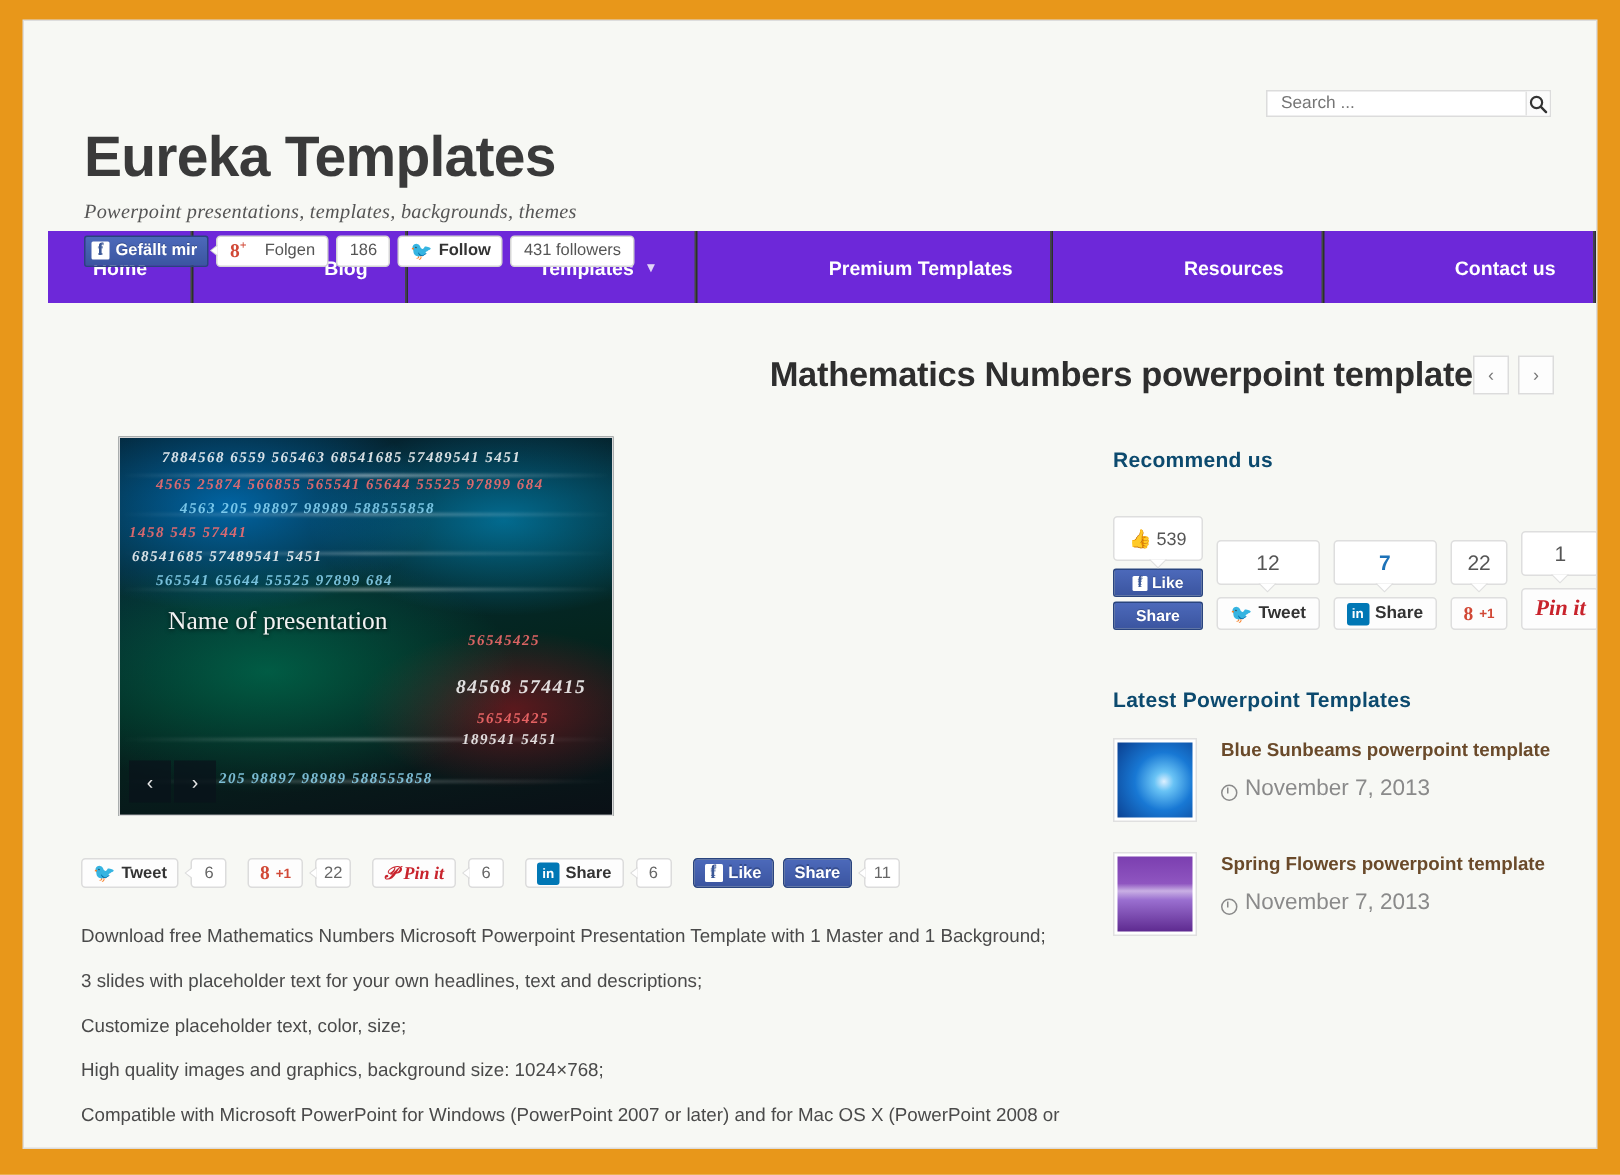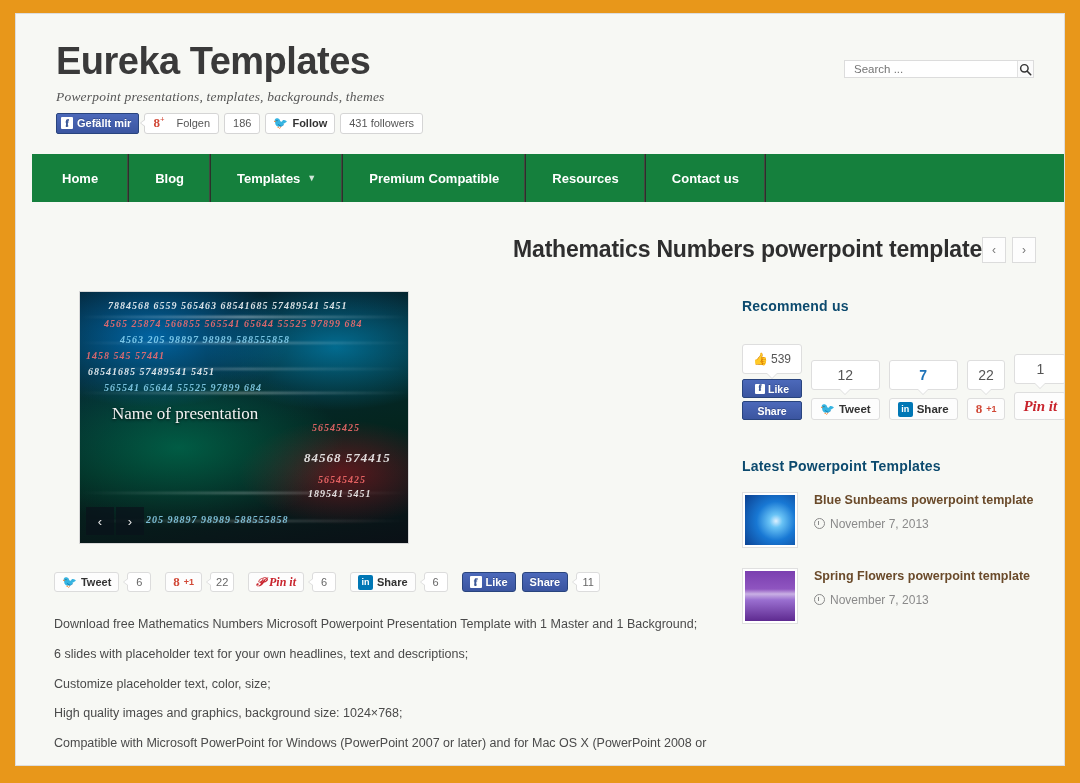--- a/index.html
+++ b/index.html
@@ -37,20 +37,21 @@
     position: relative;
     padding: 28px 0 18px 24px;
     height: 140px;
   }
   .site-title {
     font-size: 38px;
     font-weight: bold;
     color: #3a3a3a;
     letter-spacing: -0.5px;
     line-height: 1.05;
+    margin-top: 44px;
   }
   .site-tagline {
     font-family: "Liberation Serif", serif;
     font-style: italic;
     font-size: 13.5px;
     color: #555;
     margin-top: 7px;
     letter-spacing: 0.2px;
   }
 
@@ -154,24 +155,25 @@
     border-left: 1px solid #e2e2e2;
     background: #fbfbfb;
     cursor: pointer;
     color: #333;
     display: flex; align-items: center; justify-content: center;
   }
 
   
   .main-nav {
     display: flex;
-    background: #15803d;
+    background: #6d28d9;
     height: 48px;
     margin-left: 0;
     width: 1032px;
+    justify-content: space-between;
   }
   .nav-item {
     display: flex; align-items: center; gap: 7px;
     padding: 0 26px;
     color: #fff;
     font-size: 13px;
     font-weight: bold;
     border-right: 1px solid #2b312a;
     box-shadow: inset -1px 0 0 #434a41;
     cursor: pointer;
@@ -470,23 +472,23 @@
       linear-gradient(#7b3fb0 0%, #8f55c0 36%, #c9b0e4 46%, #9a6fd0 58%, #5e2a90 100%);
   }
   .item-title {
     font-size: 12.5px;
     font-weight: bold;
     color: #6a4a2a;
     line-height: 1.35;
     cursor: pointer;
   }
   .item-date {
-    display: flex; align-items: center; gap: 5px;
+    display: flex; align-items: flex-end; gap: 5px;
     margin-top: 8px;
-    font-size: 12px;
+    font-size: 15px;
     color: #8a8a8a;
   }
   .clock-icon {
     width: 11px; height: 11px;
     border: 1.5px solid #8a8a8a;
     border-radius: 50%;
     position: relative;
   }
   .clock-icon::after {
     content: "";
@@ -544,21 +546,21 @@
           <span>Home</span>
         </div>
         <div class="nav-item">
           <span>Blog</span>
         </div>
         <div class="nav-item">
           <span>Templates</span>
           <span class="chev-down">▼</span>
         </div>
         <div class="nav-item">
-          <span>Premium Compatible</span>
+          <span>Premium Templates</span>
         </div>
         <div class="nav-item">
           <span>Resources</span>
         </div>
         <div class="nav-item">
           <span>Contact us</span>
         </div>
       </div>
 
       <div class="content-wrap">
@@ -632,21 +634,21 @@
               <span>Like</span>
             </div>
             <div class="sb-btn fb-sb" style="margin-left:2px;">
               <span>Share</span>
             </div>
             <div class="sb-count">11</div>
           </div>
 
           <div class="desc">
             <div>Download free Mathematics Numbers Microsoft Powerpoint Presentation Template with 1 Master and 1 Background;</div>
-            <div>6 slides with placeholder text for your own headlines, text and descriptions;</div>
+            <div>3 slides with placeholder text for your own headlines, text and descriptions;</div>
             <div>Customize placeholder text, color, size;</div>
             <div>High quality images and graphics, background size: 1024×768;</div>
             <div>Compatible with Microsoft PowerPoint for Windows (PowerPoint 2007 or later) and for Mac OS X (PowerPoint 2008 or</div>
           </div>
         </div>
 
         <div class="col-side">
 
           <div class="side-title">Recommend us</div>
 

